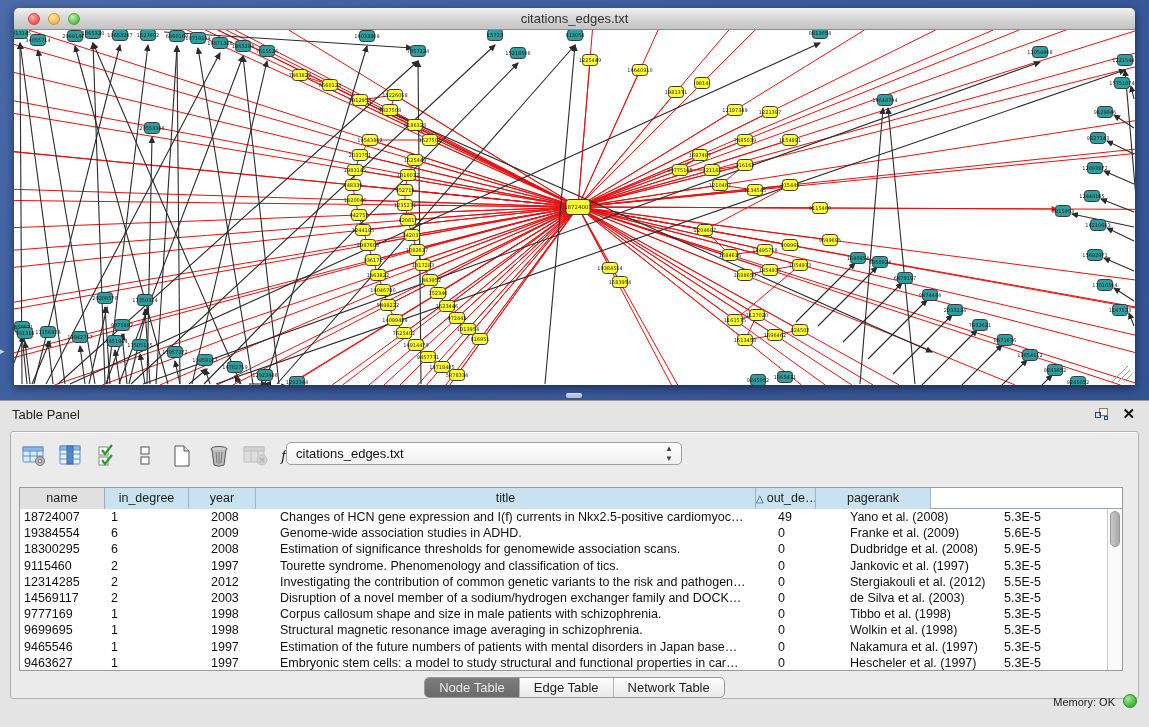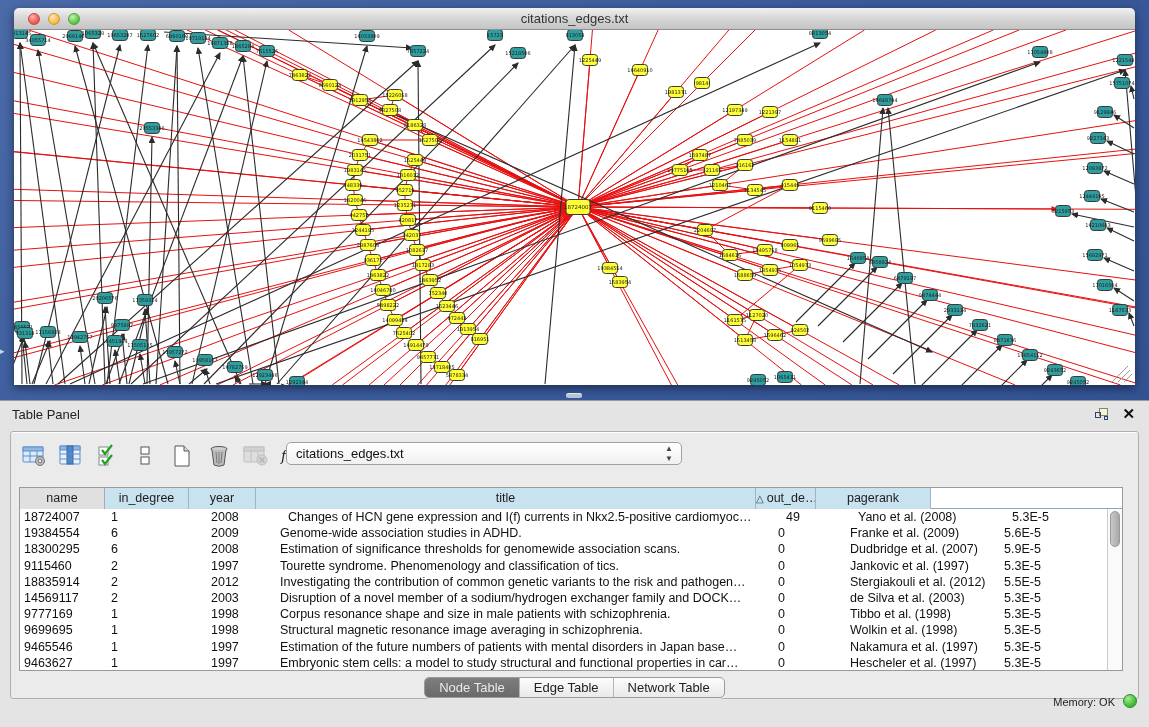--- a/index.html
+++ b/index.html
@@ -977,75 +977,75 @@
             <div class="th" style="width: 67px;"><span>year</span></div>
             <div class="th" style="width: 500px;"><span>title</span></div>
             <div class="th" style="width: 60px;"><span class="sortg">△</span><span>out_de…</span></div>
             <div class="th" style="width: 115px;"><span>pagerank</span></div>
           </div>
         <div class="tbl-body" id="tbl-body">
             <div class="tr">
               <div class="td" style="width: 85px; padding-left: 4px;">18724007</div>
               <div class="td" style="width: 100px; padding-left: 6px;">1</div>
               <div class="td" style="width: 67px; padding-left: 6px;">2008</div>
-              <div class="td" style="width: 500px; padding-left: 8px; margin-left: 8px;">Changes of HCN gene expression and I(f) currents in Nkx2.5-positive cardiomyoc…</div>
+              <div class="td" style="width: 500px; padding-left: 8px;">Changes of HCN gene expression and I(f) currents in Nkx2.5-positive cardiomyoc…</div>
               <div class="td" style="width: 60px; padding-left: 6px;">49</div>
               <div class="td" style="width: 160px; padding-left: 18px;">Yano et al. (2008)</div>
               <div class="td" style="width: 115px; padding-left: 12px;">5.3E-5</div>
             </div>
             <div class="tr">
               <div class="td" style="width: 85px; padding-left: 4px;">19384554</div>
               <div class="td" style="width: 100px; padding-left: 6px;">6</div>
               <div class="td" style="width: 67px; padding-left: 6px;">2009</div>
               <div class="td" style="width: 500px; padding-left: 8px;">Genome-wide association studies in ADHD.</div>
               <div class="td" style="width: 60px; padding-left: 6px;">0</div>
               <div class="td" style="width: 160px; padding-left: 18px;">Franke et al. (2009)</div>
               <div class="td" style="width: 115px; padding-left: 12px;">5.6E-5</div>
             </div>
             <div class="tr">
               <div class="td" style="width: 85px; padding-left: 4px;">18300295</div>
               <div class="td" style="width: 100px; padding-left: 6px;">6</div>
               <div class="td" style="width: 67px; padding-left: 6px;">2008</div>
               <div class="td" style="width: 500px; padding-left: 8px;">Estimation of significance thresholds for genomewide association scans.</div>
               <div class="td" style="width: 60px; padding-left: 6px;">0</div>
-              <div class="td" style="width: 160px; padding-left: 18px;">Dudbridge et al. (2007)</div>
+              <div class="td" style="width: 160px; padding-left: 18px;">Dudbridge et al. (2008)</div>
               <div class="td" style="width: 115px; padding-left: 12px;">5.9E-5</div>
             </div>
             <div class="tr">
               <div class="td" style="width: 85px; padding-left: 4px;">9115460</div>
               <div class="td" style="width: 100px; padding-left: 6px;">2</div>
               <div class="td" style="width: 67px; padding-left: 6px;">1997</div>
               <div class="td" style="width: 500px; padding-left: 8px;">Tourette syndrome. Phenomenology and classification of tics.</div>
               <div class="td" style="width: 60px; padding-left: 6px;">0</div>
               <div class="td" style="width: 160px; padding-left: 18px;">Jankovic et al. (1997)</div>
               <div class="td" style="width: 115px; padding-left: 12px;">5.3E-5</div>
             </div>
             <div class="tr">
-              <div class="td" style="width: 85px; padding-left: 4px;">18835914</div>
+              <div class="td" style="width: 85px; padding-left: 4px;">12314285</div>
               <div class="td" style="width: 100px; padding-left: 6px;">2</div>
               <div class="td" style="width: 67px; padding-left: 6px;">2012</div>
               <div class="td" style="width: 500px; padding-left: 8px;">Investigating the contribution of common genetic variants to the risk and pathogen…</div>
               <div class="td" style="width: 60px; padding-left: 6px;">0</div>
               <div class="td" style="width: 160px; padding-left: 18px;">Stergiakouli et al. (2012)</div>
               <div class="td" style="width: 115px; padding-left: 12px;">5.5E-5</div>
             </div>
             <div class="tr">
               <div class="td" style="width: 85px; padding-left: 4px;">14569117</div>
               <div class="td" style="width: 100px; padding-left: 6px;">2</div>
               <div class="td" style="width: 67px; padding-left: 6px;">2003</div>
               <div class="td" style="width: 500px; padding-left: 8px;">Disruption of a novel member of a sodium/hydrogen exchanger family and DOCK…</div>
               <div class="td" style="width: 60px; padding-left: 6px;">0</div>
               <div class="td" style="width: 160px; padding-left: 18px;">de Silva et al. (2003)</div>
               <div class="td" style="width: 115px; padding-left: 12px;">5.3E-5</div>
             </div>
             <div class="tr">
               <div class="td" style="width: 85px; padding-left: 4px;">9777169</div>
               <div class="td" style="width: 100px; padding-left: 6px;">1</div>
               <div class="td" style="width: 67px; padding-left: 6px;">1998</div>
-              <div class="td" style="width: 500px; padding-left: 8px;">Corpus resonance shape and size in male patients with schizophrenia.</div>
+              <div class="td" style="width: 500px; padding-left: 8px;">Corpus callosum shape and size in male patients with schizophrenia.</div>
               <div class="td" style="width: 60px; padding-left: 6px;">0</div>
               <div class="td" style="width: 160px; padding-left: 18px;">Tibbo et al. (1998)</div>
               <div class="td" style="width: 115px; padding-left: 12px;">5.3E-5</div>
             </div>
             <div class="tr">
               <div class="td" style="width: 85px; padding-left: 4px;">9699695</div>
               <div class="td" style="width: 100px; padding-left: 6px;">1</div>
               <div class="td" style="width: 67px; padding-left: 6px;">1998</div>
               <div class="td" style="width: 500px; padding-left: 8px;">Structural magnetic resonance image averaging in schizophrenia.</div>
               <div class="td" style="width: 60px; padding-left: 6px;">0</div>

